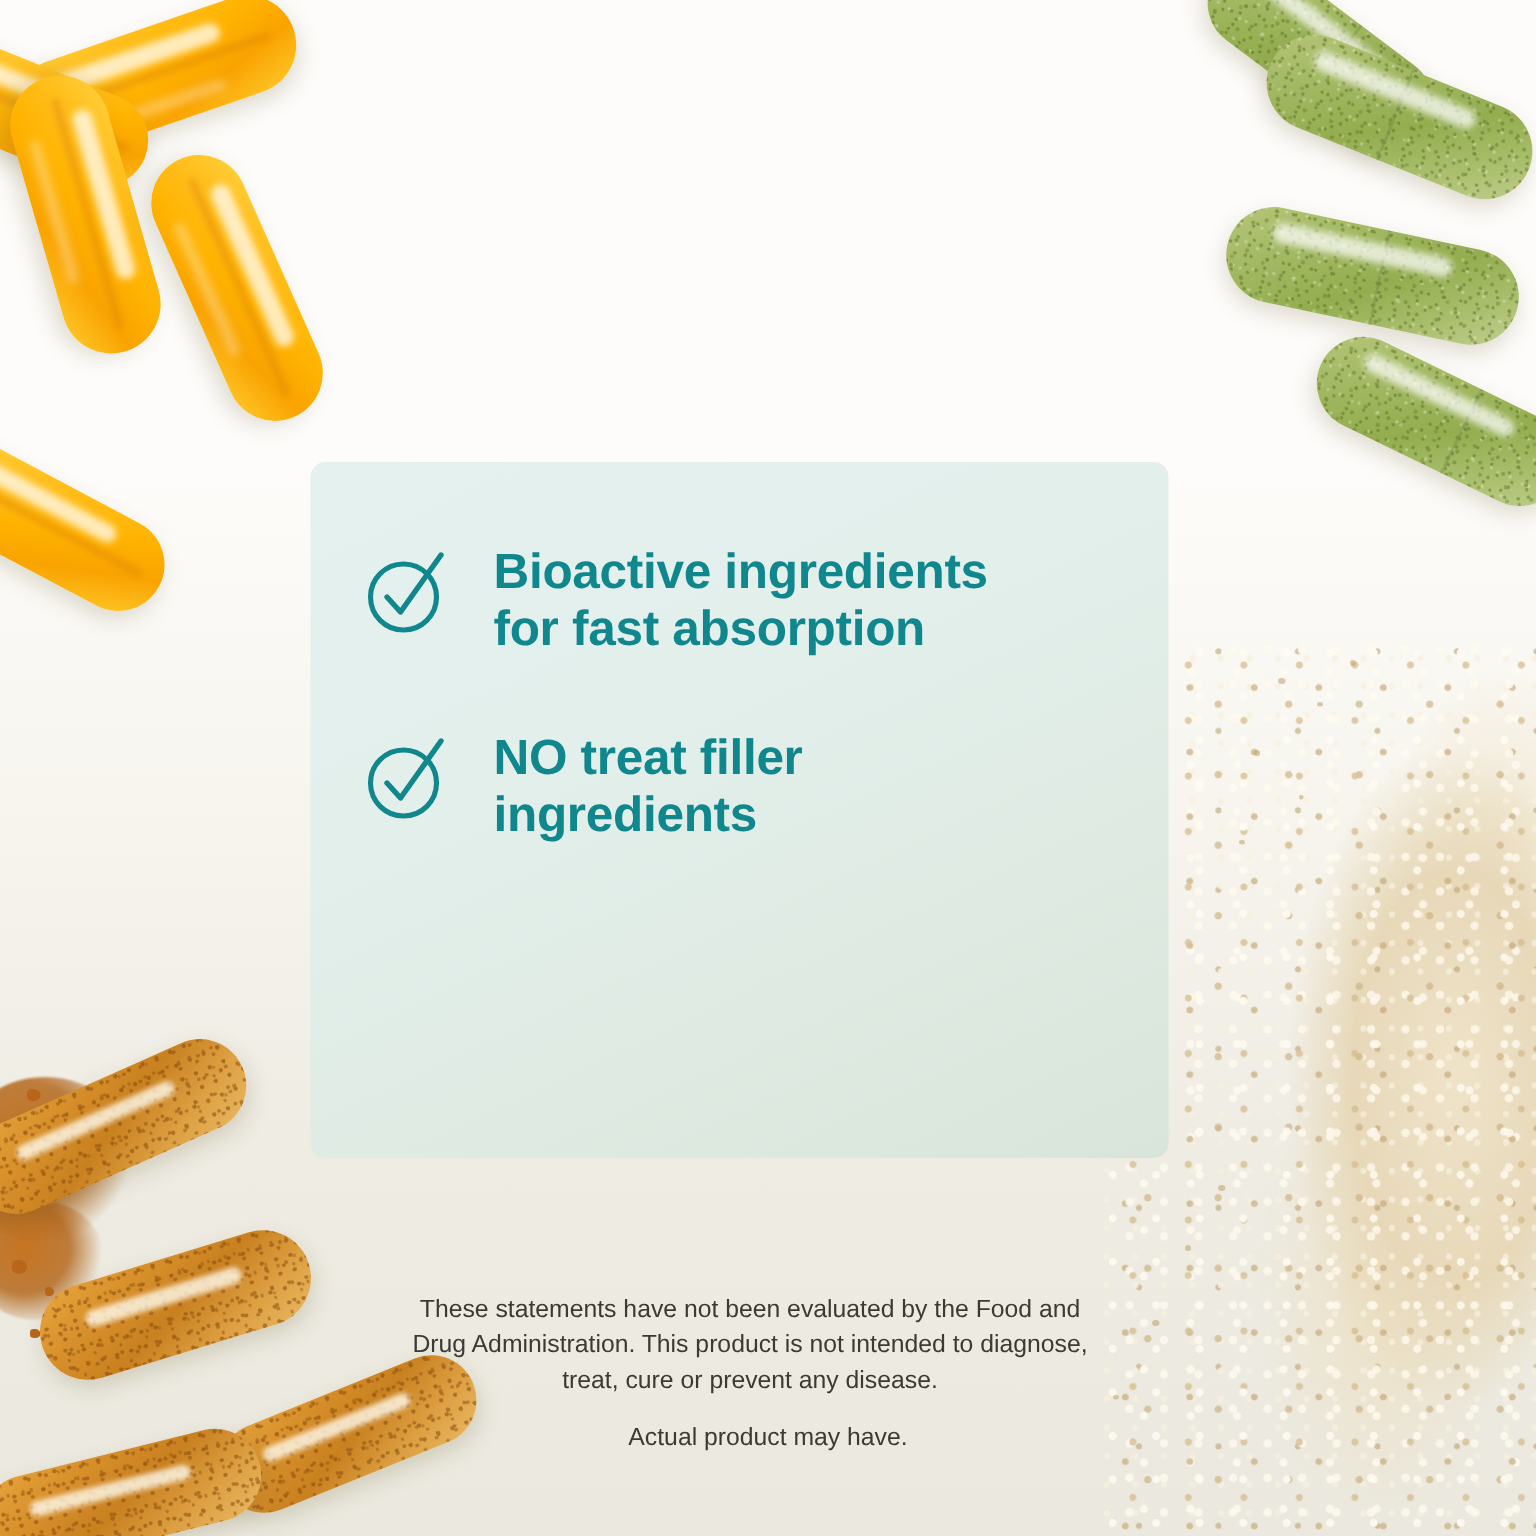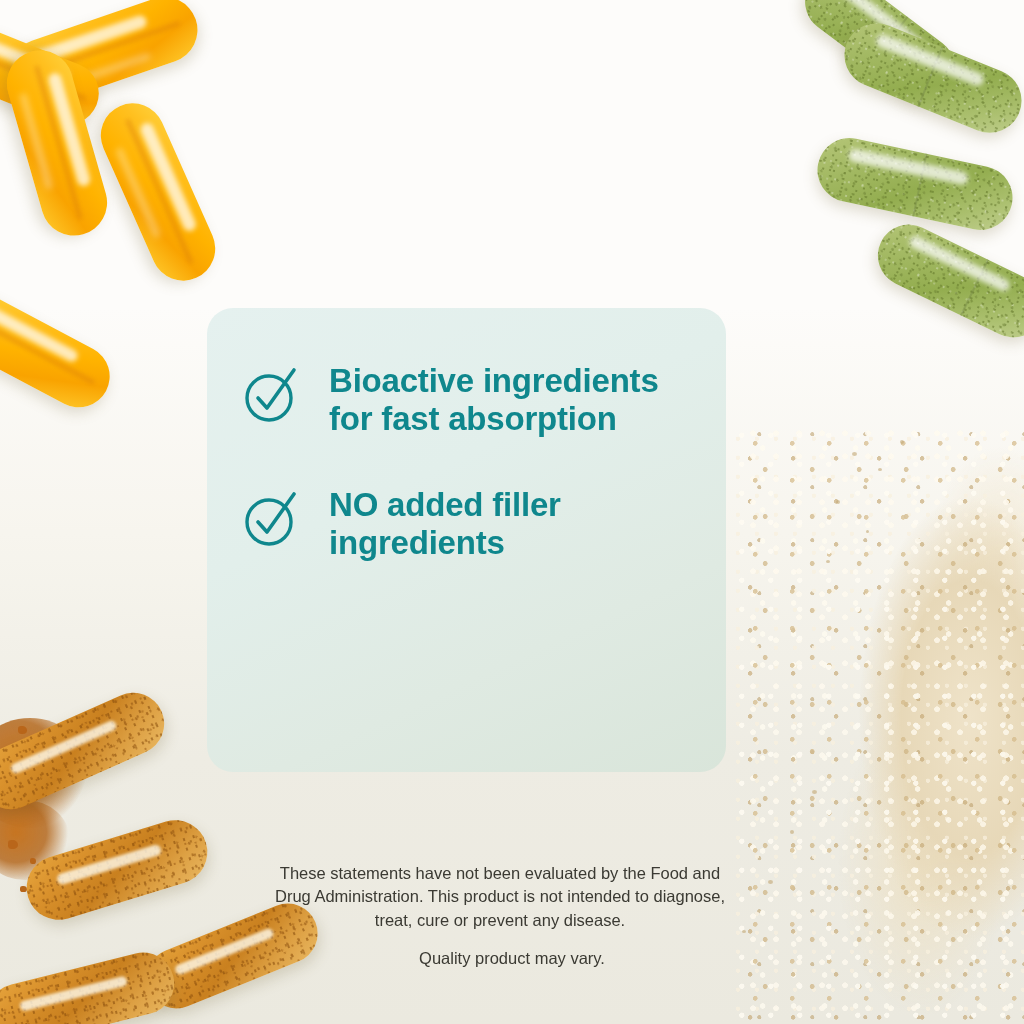--- a/index.html
+++ b/index.html
@@ -132,22 +132,22 @@
   .headline{
     position:absolute;left:227px;top:108px;width:660px;
     color:#118a90;
     font-size:57px;line-height:1.11;font-weight:bold;
     letter-spacing:-.6px;
     white-space:pre-line;
   }
 
   
   .card{
-    position:absolute;left:207px;top:308px;width:519px;height:464px;
-    border-radius:26px;
+    position:absolute;left:207px;top:308px;width:572px;height:464px;
+    border-radius:10px;
     background:linear-gradient(155deg,#e5f1ef 0%,#e2efeb 38%,#dfeae2 70%,#d9e5da 100%);
     box-sizing:border-box;
     padding:52px 34px 0 34px;
   }
   .benefit{
     display:flex;align-items:flex-start;gap:26px;margin-bottom:45px;
   }
   .benefit:last-child{margin-bottom:0;}
   .check-icon{flex:0 0 auto;width:62px;height:62px;margin-top:4px;}
   .benefit-text{
@@ -277,24 +277,24 @@
     </div>
 
 
     <div class="benefit">
       <span class="check-icon">
         <svg viewBox="0 0 62 62" width="62" height="62" aria-hidden="true">
           <circle cx="28" cy="34" r="22" fill="none" stroke="#0f878d" stroke-width="3.4"></circle>
           <path d="M17 34 L26 44 L53 6" fill="none" stroke="#0f878d" stroke-width="3.6" stroke-linecap="round" stroke-linejoin="round"></path>
         </svg>
       </span>
-      <div class="benefit-text">NO added filler
+      <div class="benefit-text">NO treat filler
 ingredients</div>
     </div>
 
   </div>
 
   <p class="disclaimer">These statements have not been evaluated by the Food and
 Drug Administration. This product is not intended to diagnose,
 treat, cure or prevent any disease.</p>
-  <p class="actual">Quality product may vary.</p>
+  <p class="actual">Actual product may have.</p>
 
 </div>
 
 </body></html>

